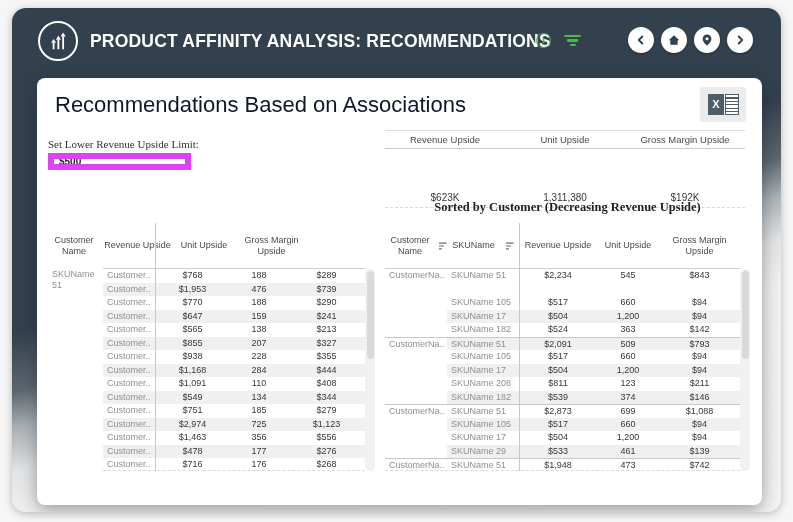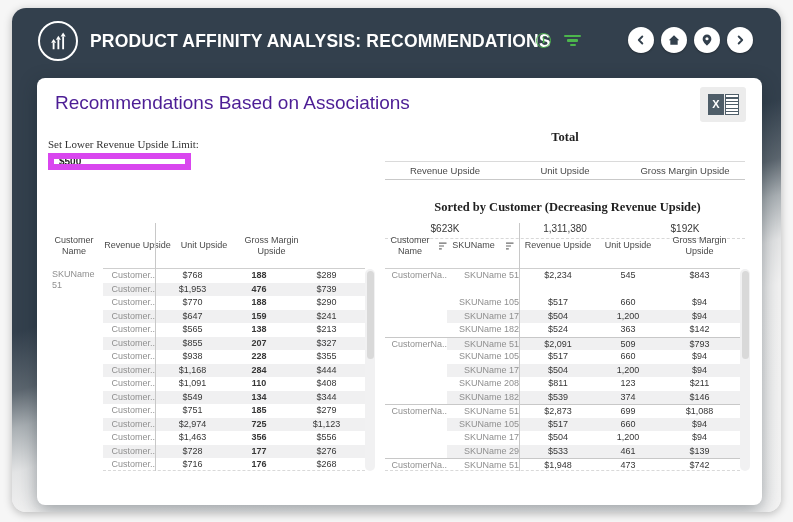--- a/index.html
+++ b/index.html
@@ -38,21 +38,21 @@
     width:26px; height:26px; border-radius:50%; background:#fff;
     display:flex; align-items:center; justify-content:center; cursor:pointer;
     box-shadow:0 1px 2px rgba(0,0,0,.3);
   }
 
   
   .card {
     position:absolute; left:25px; top:70px; width:725px; height:427px;
     background:#fff; border-radius:8px; box-shadow:0 5px 18px rgba(25,35,45,.42);
   }
-  .card-heading { position:absolute; left:18px; top:14px; font-size:19px; color:#4c1d95; }
+  .card-heading { position:absolute; left:18px; top:14px; font-size:22px; color:#0f172a; }
   .excel-btn {
     position:absolute; right:16px; top:9px; width:46px; height:35px; background:#ececec;
     border-radius:3px; cursor:pointer;
   }
   .xl-sheet { position:absolute; left:25px; top:7px; width:14px; height:21px; border:1px solid #4e5d68; background:
     repeating-linear-gradient(#fff 0 2px, #4e5d68 2px 3.5px); }
   .xl-x { position:absolute; left:8px; top:7px; width:16px; height:21px; background:#4e5d68;
     color:#fff; font-weight:bold; font-size:11px; text-align:center; line-height:21px; }
 
   .param-label { position:absolute; left:11px; top:60px; font-family:"Liberation Serif", serif; font-size:11px; color:#333; }
@@ -85,22 +85,22 @@
   .sort-svg { flex:0 0 auto; }
   .lt .h0{width:55px;} .lt .h1{width:52px;} .lt .h2{width:75px;} .lt .h3{width:58px;} .lt .h4{width:77px;}
   .rt .h0{width:62px;} .rt .h1{width:72px;gap:10px;} .rt .h2{width:78px;} .rt .h3{width:62px;} .rt .h4{width:81px;}
 
   .rows { position:absolute; top:45px; border-top:1px solid #cfcfcf; border-bottom:1px dashed #d9d9d9; }
   .lt .rows { left:55px; width:262px; height:203px; }
   .rt .rows { left:0; width:355px; height:203px; }
   .trow { display:flex; height:13.5px; line-height:13.5px; cursor:pointer; }
   .cell { font-size:9px; white-space:nowrap; overflow:hidden; }
   .cell.val { text-align:center; color:#373737; }
-  .cell.lbl { text-align:right; color:#8f8f8f; padding-left:4px; }
-  .lt .c-cust{width:52px;} .lt .c-rev{width:75px;} .lt .c-unit{width:58px;font-weight:bold;} .lt .c-gm{width:77px;}
+  .cell.lbl { text-align:left; color:#8f8f8f; padding-left:4px; }
+  .lt .c-cust{width:52px;} .lt .c-rev{width:75px;} .lt .c-unit{width:58px;} .lt .c-gm{width:77px;}
   .lt .trow.band { background:#f0f0f1; }
   .rt .c-cust{width:62px;} .rt .banded{display:flex; width:293px;}
   .rt .c-sku{width:72px;} .rt .c-rev{width:78px;} .rt .c-unit{width:62px;} .rt .c-gm{width:81px;}
   .rt .trow.band .banded { background:#f0f0f1; }
   .rt .trow.gsep { border-top:1px solid #c8c8c8; }
 
   .rowhead-sku { position:absolute; left:0; top:46px; width:50px; padding-left:4px;
     font-size:9px; color:#8f8f8f; line-height:11px; }
   .vdiv { position:absolute; top:0; width:1px; height:248px; background:#c8c8c8; }
   .lt .vdiv { left:107px; } .rt .vdiv { left:134px; }
@@ -164,21 +164,20 @@
 
     <div class="excel-btn">
       <span class="xl-x">X</span>
       <span class="xl-sheet"></span>
     </div>
 
     <div class="param-label">Set Lower Revenue Upside Limit:</div>
     <input class="param-input" type="text" value="$500" style="">
 
     <div class="total-block">
-      <div class="total-title">Total</div>
       <div class="total-head">
         <div>Revenue Upside</div>
         <div>Unit Upside</div>
         <div>Gross Margin Upside</div>
       </div>
       <div class="total-vals">
         <div>$623K</div>
         <div>1,311,380</div>
         <div>$192K</div>
       </div>
@@ -268,21 +267,21 @@
             <div class="cell val c-gm">$1,123</div>
           </div>
           <div class="trow">
             <div class="cell lbl c-cust">Customer..</div>
             <div class="cell val c-rev">$1,463</div>
             <div class="cell val c-unit">356</div>
             <div class="cell val c-gm">$556</div>
           </div>
           <div class="trow band">
             <div class="cell lbl c-cust">Customer..</div>
-            <div class="cell val c-rev">$728</div>
+            <div class="cell val c-rev">$478</div>
             <div class="cell val c-unit">177</div>
             <div class="cell val c-gm">$276</div>
           </div>
           <div class="trow">
             <div class="cell lbl c-cust">Customer..</div>
             <div class="cell val c-rev">$716</div>
             <div class="cell val c-unit">176</div>
             <div class="cell val c-gm">$268</div>
           </div>
         </div>

